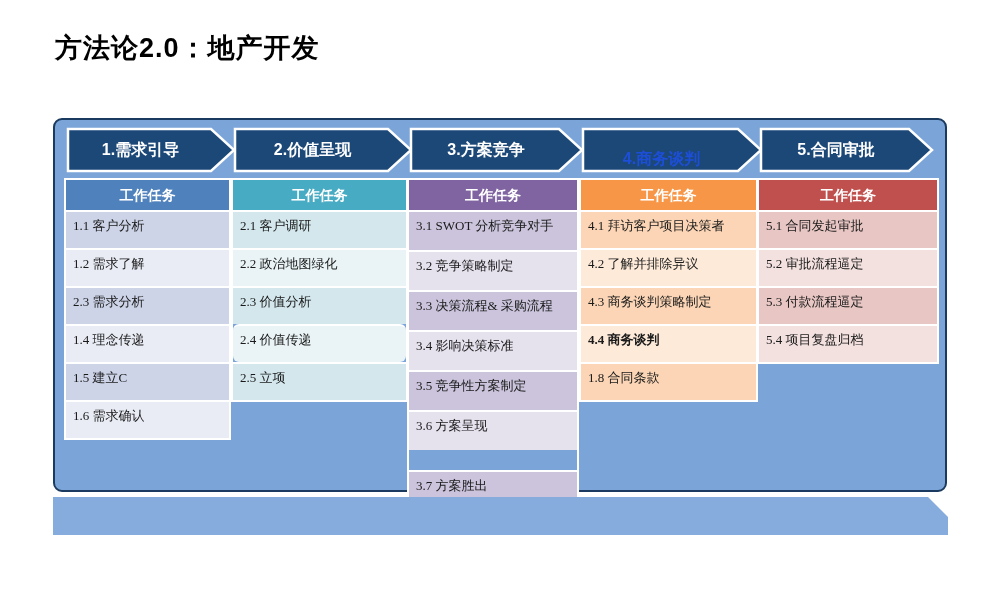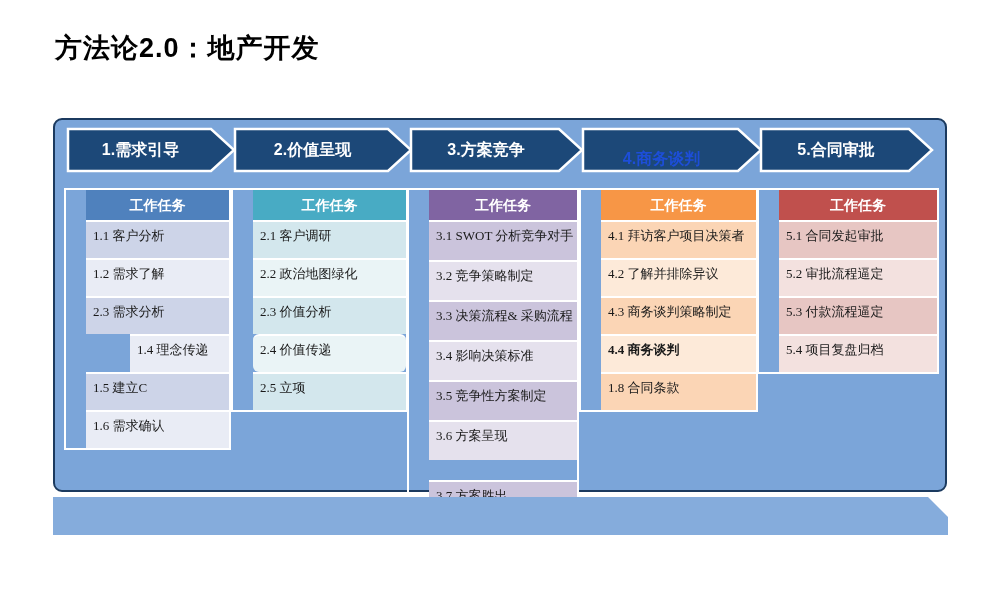--- a/index.html
+++ b/index.html
@@ -21,22 +21,22 @@
     clip-path:polygon(0 0, calc(100% - 20px) 0, 100% 20px, 100% 100%, 0 100%);
   }
   .arrow { position:absolute; top:127px; height:46px;border-radius:9px; }
   .arrow svg { position:absolute; left:0; top:0; }
   .arrow .lbl {
     position:absolute; left:0; top:0; right:22px; bottom:0;
     display:flex; align-items:center; justify-content:center;
     color:#ffffff; font-weight:bold; font-size:16px; white-space:nowrap;
   }
   .table {
-    position:absolute; top:188px; box-sizing:border-box;
-    border:2px solid #ffffff; background:transparent;padding-left:20px;
+    position:absolute; top:178px; box-sizing:border-box;
+    border:2px solid #ffffff; background:transparent;
   }
   .thead {
     height:30px; line-height:30px; text-align:center;
     color:#ffffff; font-weight:bold; font-size:14px;
   }
   .trow {
     height:31px; padding:5px 4px 0 7px; border-top:2px solid #ffffff;
     font-family:"Liberation Serif", serif; font-size:13px; color:#1a1a1a;
     white-space:nowrap; overflow:hidden; box-sizing:content-box;
   }
@@ -54,21 +54,21 @@
       <svg width="171" height="46" viewBox="0 0 171 46">
         <polygon points="2,2 145,2 168,23 145,44 2,44" fill="#1C4878" stroke="#FFFFFF" stroke-width="2.5"></polygon>
       </svg>
       <div class="lbl" style="color: rgb(255, 255, 255);">1.需求引导</div>
     </div>
     <div class="table col-1" style="left: 64px; width: 167px;">
       <div class="thead" style="background: rgb(79, 129, 189);">工作任务</div>
       <div class="trow" style="background: rgb(205, 212, 232);">1.1 客户分析</div>
       <div class="trow" style="background: rgb(233, 236, 245);">1.2 需求了解</div>
       <div class="trow" style="background: rgb(205, 212, 232);">2.3 需求分析</div>
-      <div class="trow" style="background: rgb(233, 236, 245); margin-left: 44px;">1.4 理念传递</div>
+      <div class="trow" style="background: rgb(233, 236, 245);">1.4 理念传递</div>
       <div class="trow" style="background: rgb(205, 212, 232);">1.5 建立C</div>
       <div class="trow" style="background: rgb(233, 236, 245);">1.6 需求确认</div>
     </div>
     <div class="arrow col-2" style="left: 233px; width: 181px;">
       <svg width="181" height="46" viewBox="0 0 181 46">
         <polygon points="2,2 155,2 178,23 155,44 2,44" fill="#1C4878" stroke="#FFFFFF" stroke-width="2.5"></polygon>
       </svg>
       <div class="lbl" style="color: rgb(255, 255, 255);">2.价值呈现</div>
     </div>
     <div class="table col-2" style="left: 231px; width: 177px;">

